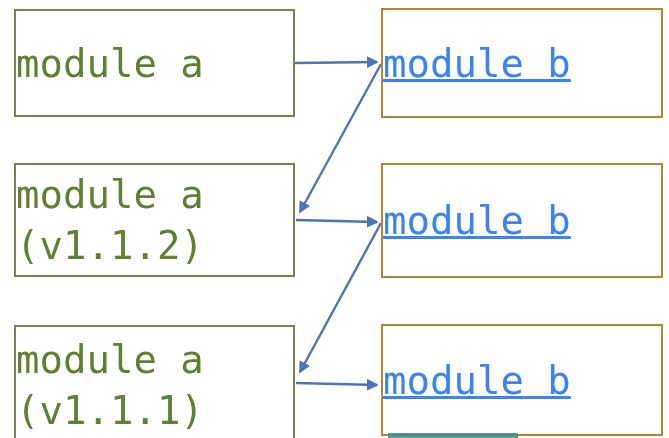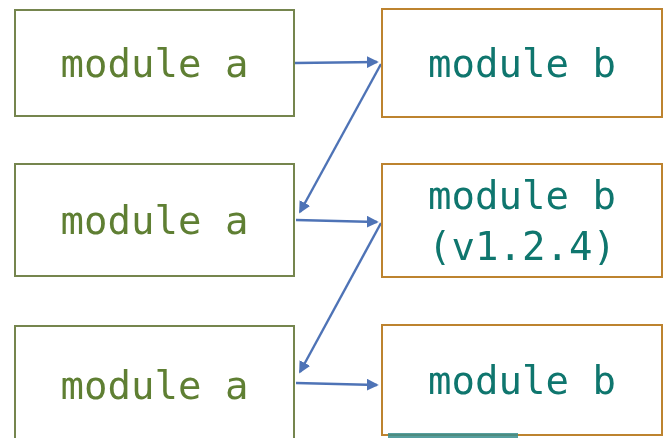--- a/index.html
+++ b/index.html
@@ -21,35 +21,36 @@
     top: 0;
     width: 669px;
     height: 438px;
     pointer-events: none;
   }
   .module-box {
     position: absolute;
     box-sizing: border-box;
     display: flex;
     flex-direction: column;
-    align-items: center;
+    align-items: flex-start;
     justify-content: center;
     background: #ffffff;
     text-align: center;
     font-size: 39px;
     line-height: 51px;
     letter-spacing: 0px;
   }
   .module-a {
     border: 2px solid #75854e;
     color: #5f7f33;
   }
   .module-b {
     border: 2px solid #bd832f;
-    color: #0f766e;
+    color: #3b82f6;
+    text-decoration: underline;
   }
   .pos-a1 { left: 14px;  top: 9px;   width: 281px; height: 108px; }
   .pos-a2 { left: 14px;  top: 163px; width: 281px; height: 114px; }
   .pos-a3 { left: 14px;  top: 325px; width: 281px; height: 120px; }
   .pos-b1 { left: 381px; top: 8px;   width: 282px; height: 110px; }
   .pos-b2 { left: 381px; top: 163px; width: 282px; height: 115px; }
   .pos-b3 { left: 381px; top: 324px; width: 282px; height: 112px; }
   .module-name, .module-version {
     display: block;
     white-space: nowrap;
@@ -81,33 +82,34 @@
     <path d="M 381 223 L 300 372" stroke="#4e73b6" stroke-width="2.4" fill="none" marker-end="url(#ah)"></path>
     <path d="M 296 383 L 377 385" stroke="#4e73b6" stroke-width="2.4" fill="none" marker-end="url(#ah)"></path>
   </svg>
 
   <div class="module-box module-a pos-a1">
     <span class="module-name">module a</span>
   </div>
 
   <div class="module-box module-a pos-a2">
     <span class="module-name">module a</span>
+    <span class="module-version">(v1.1.2)</span>
   </div>
 
   <div class="module-box module-a pos-a3">
     <span class="module-name">module a</span>
+    <span class="module-version">(v1.1.1)</span>
   </div>
 
   <div class="module-box module-b pos-b1">
     <span class="module-name">module b</span>
   </div>
 
   <div class="module-box module-b pos-b2">
     <span class="module-name">module b</span>
-    <span class="module-version">(v1.2.4)</span>
   </div>
 
   <div class="module-box module-b pos-b3">
     <span class="module-name">module b</span>
   </div>
 
   <div class="scrubber-bar"></div>
 
 </div>
 

